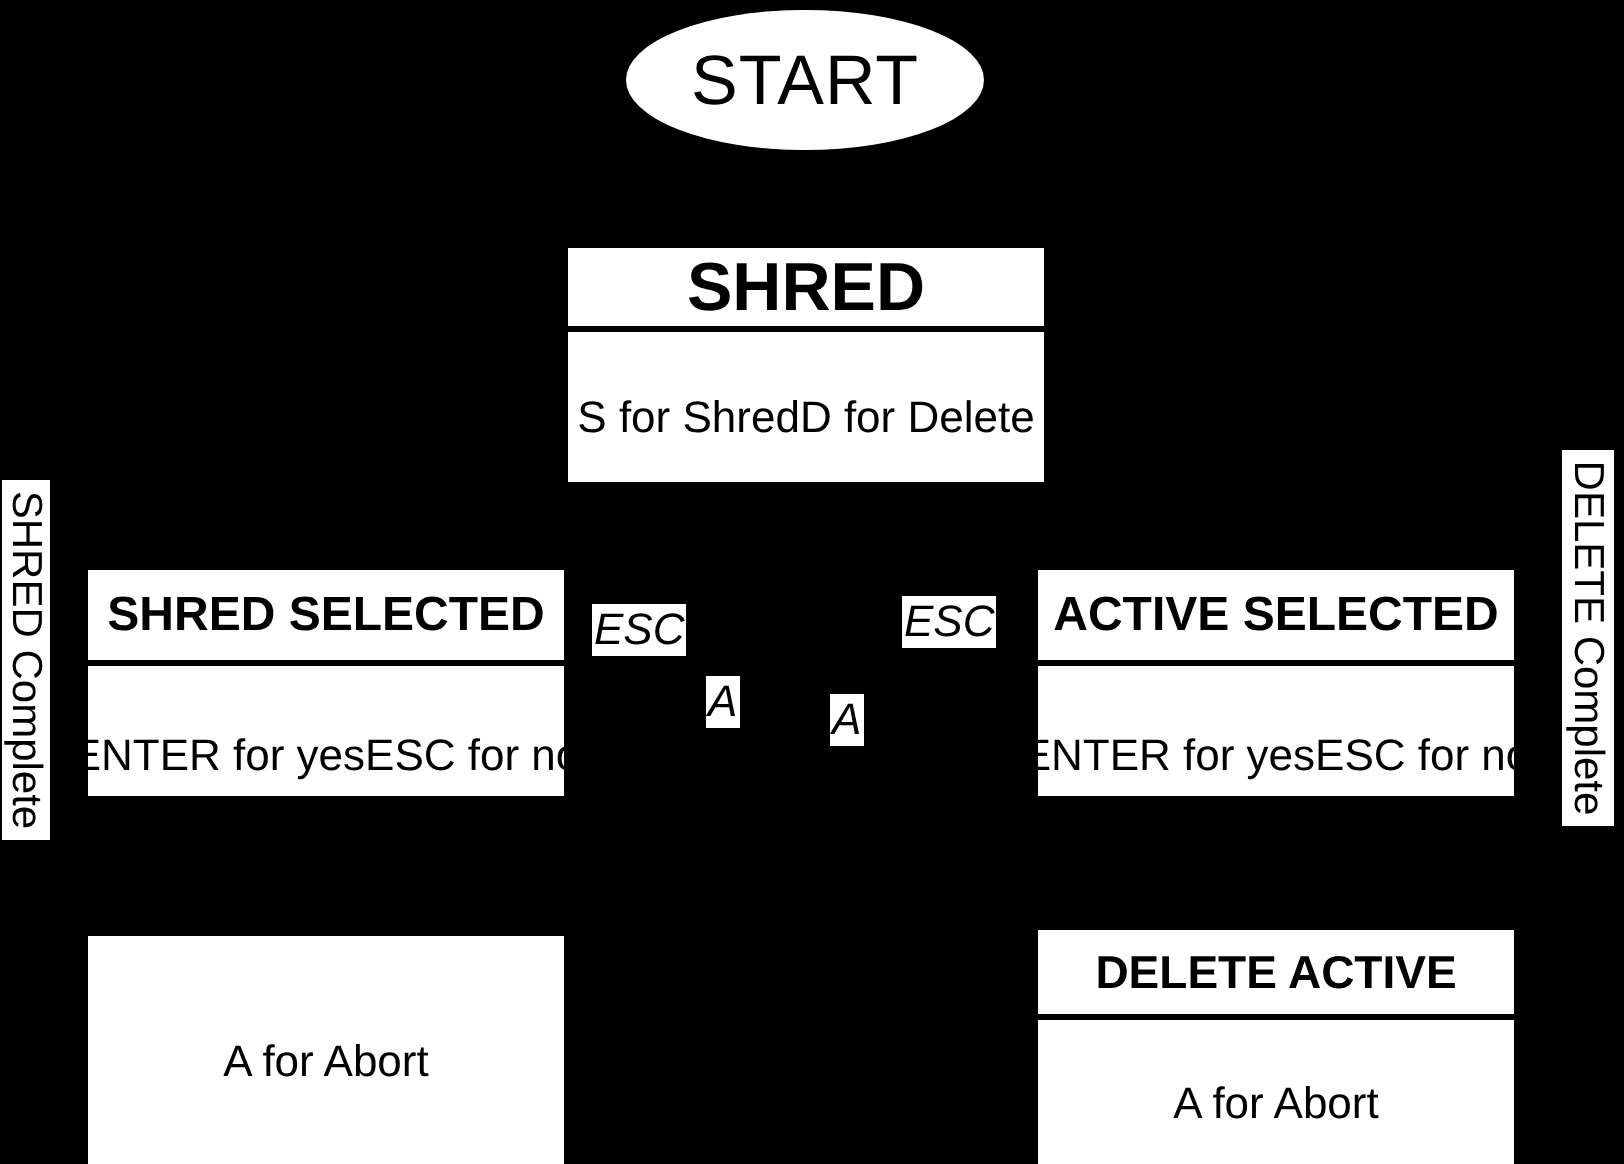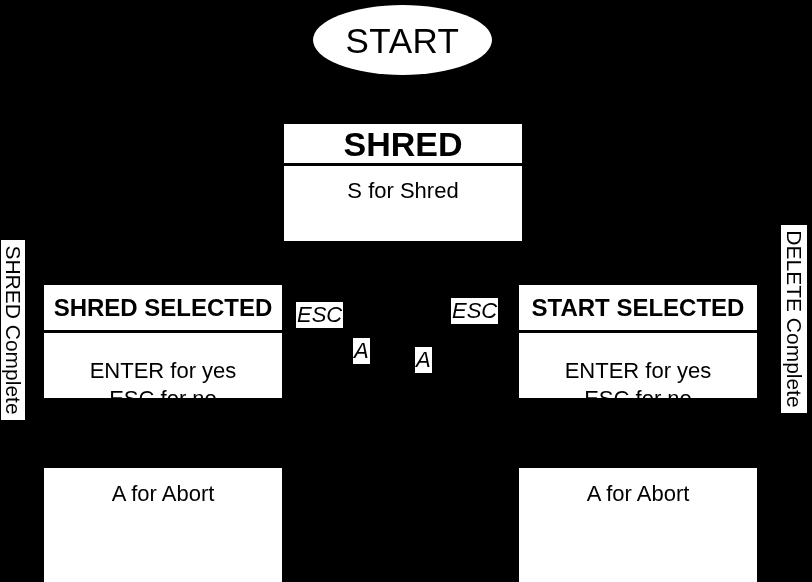--- a/index.html
+++ b/index.html
@@ -66,23 +66,23 @@
   }
   .state-divider {
     height: 3px;
     background: #000000;
     width: 100%;
     flex: 0 0 auto;
   }
   .state-body {
     flex: 1 1 auto;
     display: flex;
-    flex-direction: column;
-    align-items: center;
-    justify-content: space-between;
+    flex-direction: row;
+    align-items: center;
+    justify-content: center;
     box-sizing: border-box;
     padding-top: 10px;
   }
   .state-line {
     font-size: 22px;
     color: #000000;
     line-height: 28px;
     white-space: nowrap;
   }
 
@@ -142,53 +142,57 @@
     <span class="term-label">START</span>
   </div>
 
   <div class="state-box" id="state-none" style="left:284px; top:124px; width:238px; height:117px;">
     <div class="state-title-wrap">
       <span class="state-title">SHRED</span>
     </div>
     <div class="state-divider"></div>
     <div class="state-body">
       <span class="state-line">S for Shred</span>
+      <span class="state-line">D for Delete</span>
     </div>
   </div>
 
   <div class="state-box sel-box" id="state-shred-selected" style="left:44px; top:285px; width:238px; height:113px;">
     <div class="state-title-wrap">
       <span class="state-title">SHRED SELECTED</span>
     </div>
     <div class="state-divider"></div>
     <div class="state-body">
       <span class="state-line">ENTER for yes</span>
       <span class="state-line">ESC for no</span>
     </div>
   </div>
 
   <div class="state-box sel-box" id="state-delete-selected" style="left:519px; top:285px; width:238px; height:113px;">
     <div class="state-title-wrap">
-      <span class="state-title">START SELECTED</span>
+      <span class="state-title">ACTIVE SELECTED</span>
     </div>
     <div class="state-divider"></div>
     <div class="state-body">
       <span class="state-line">ENTER for yes</span>
       <span class="state-line">ESC for no</span>
     </div>
   </div>
 
   <div class="state-box act-box" id="state-shred-active" style="left:44px; top:465px; width:238px; height:117px;">
     <div class="state-divider"></div>
     <div class="state-body">
       <span class="state-line">A for Abort</span>
     </div>
   </div>
 
   <div class="state-box act-box" id="state-delete-active" style="left:519px; top:465px; width:238px; height:117px;">
+    <div class="state-title-wrap">
+      <span class="state-title">DELETE ACTIVE</span>
+    </div>
     <div class="state-divider"></div>
     <div class="state-body">
       <span class="state-line">A for Abort</span>
     </div>
   </div>
 
   <div class="edge-label" style="left:296px; top:302px;">ESC</div>
 
   <div class="edge-label" style="left:353px; top:338px;">A</div>
 

